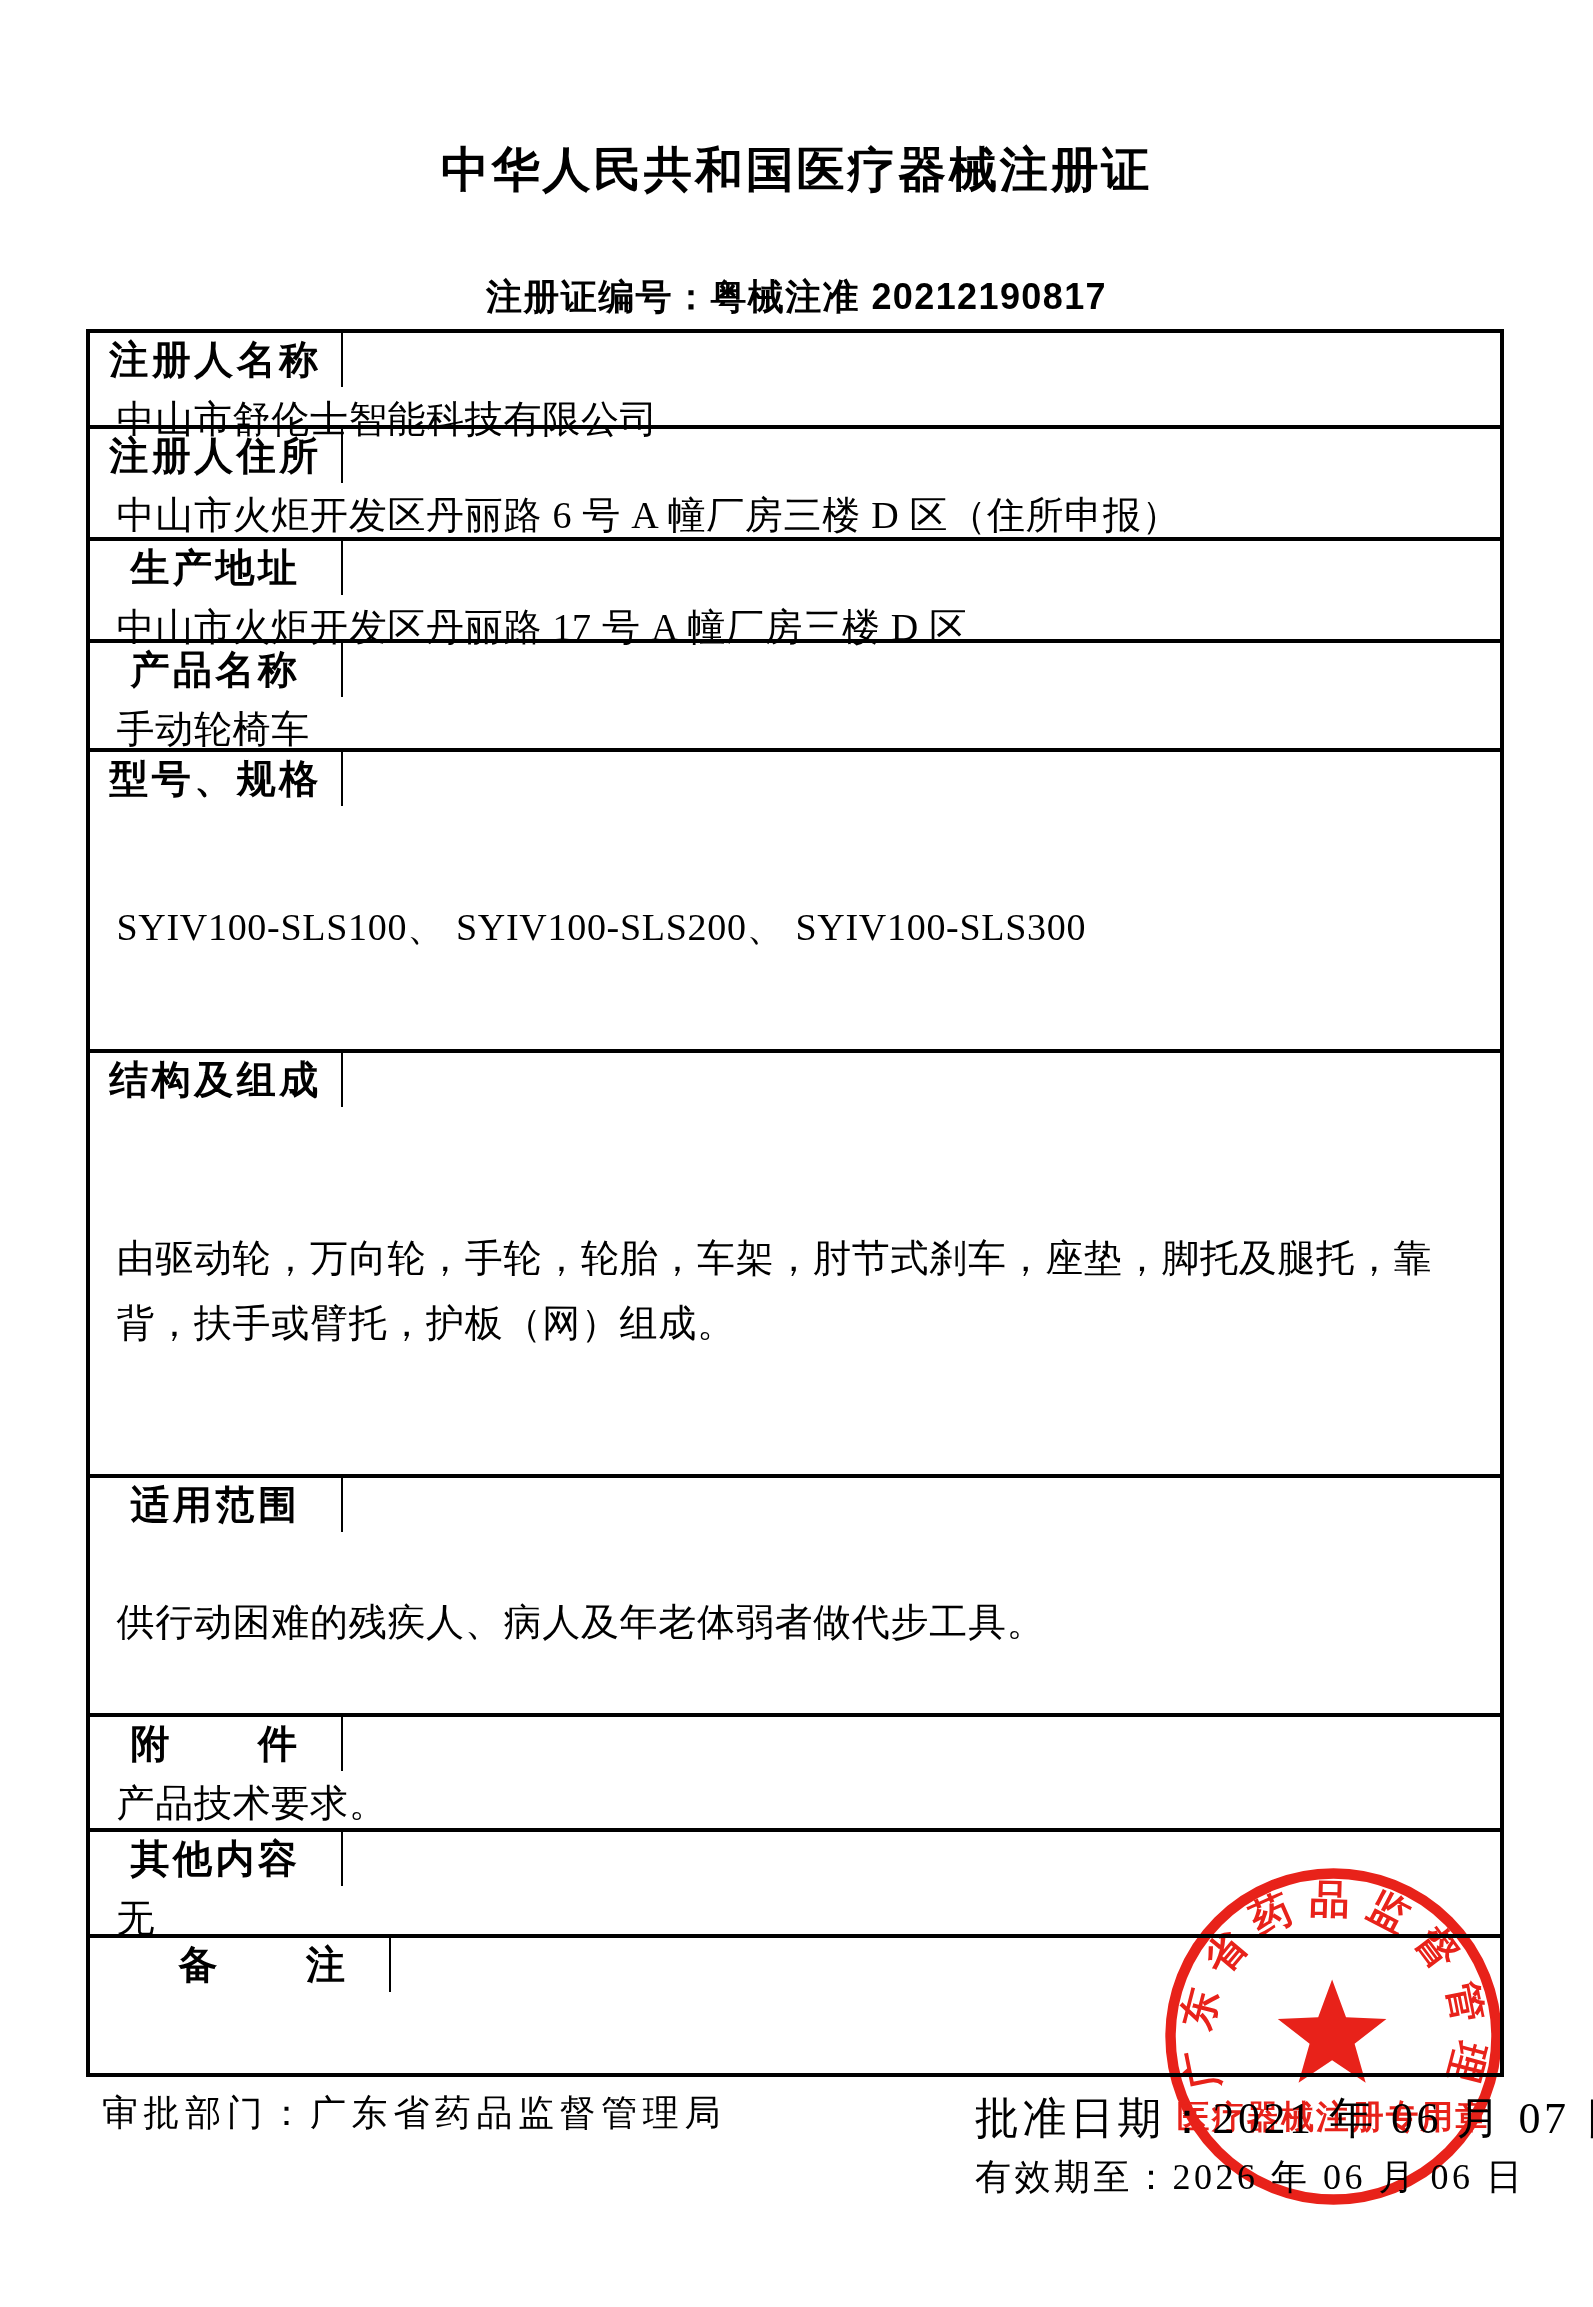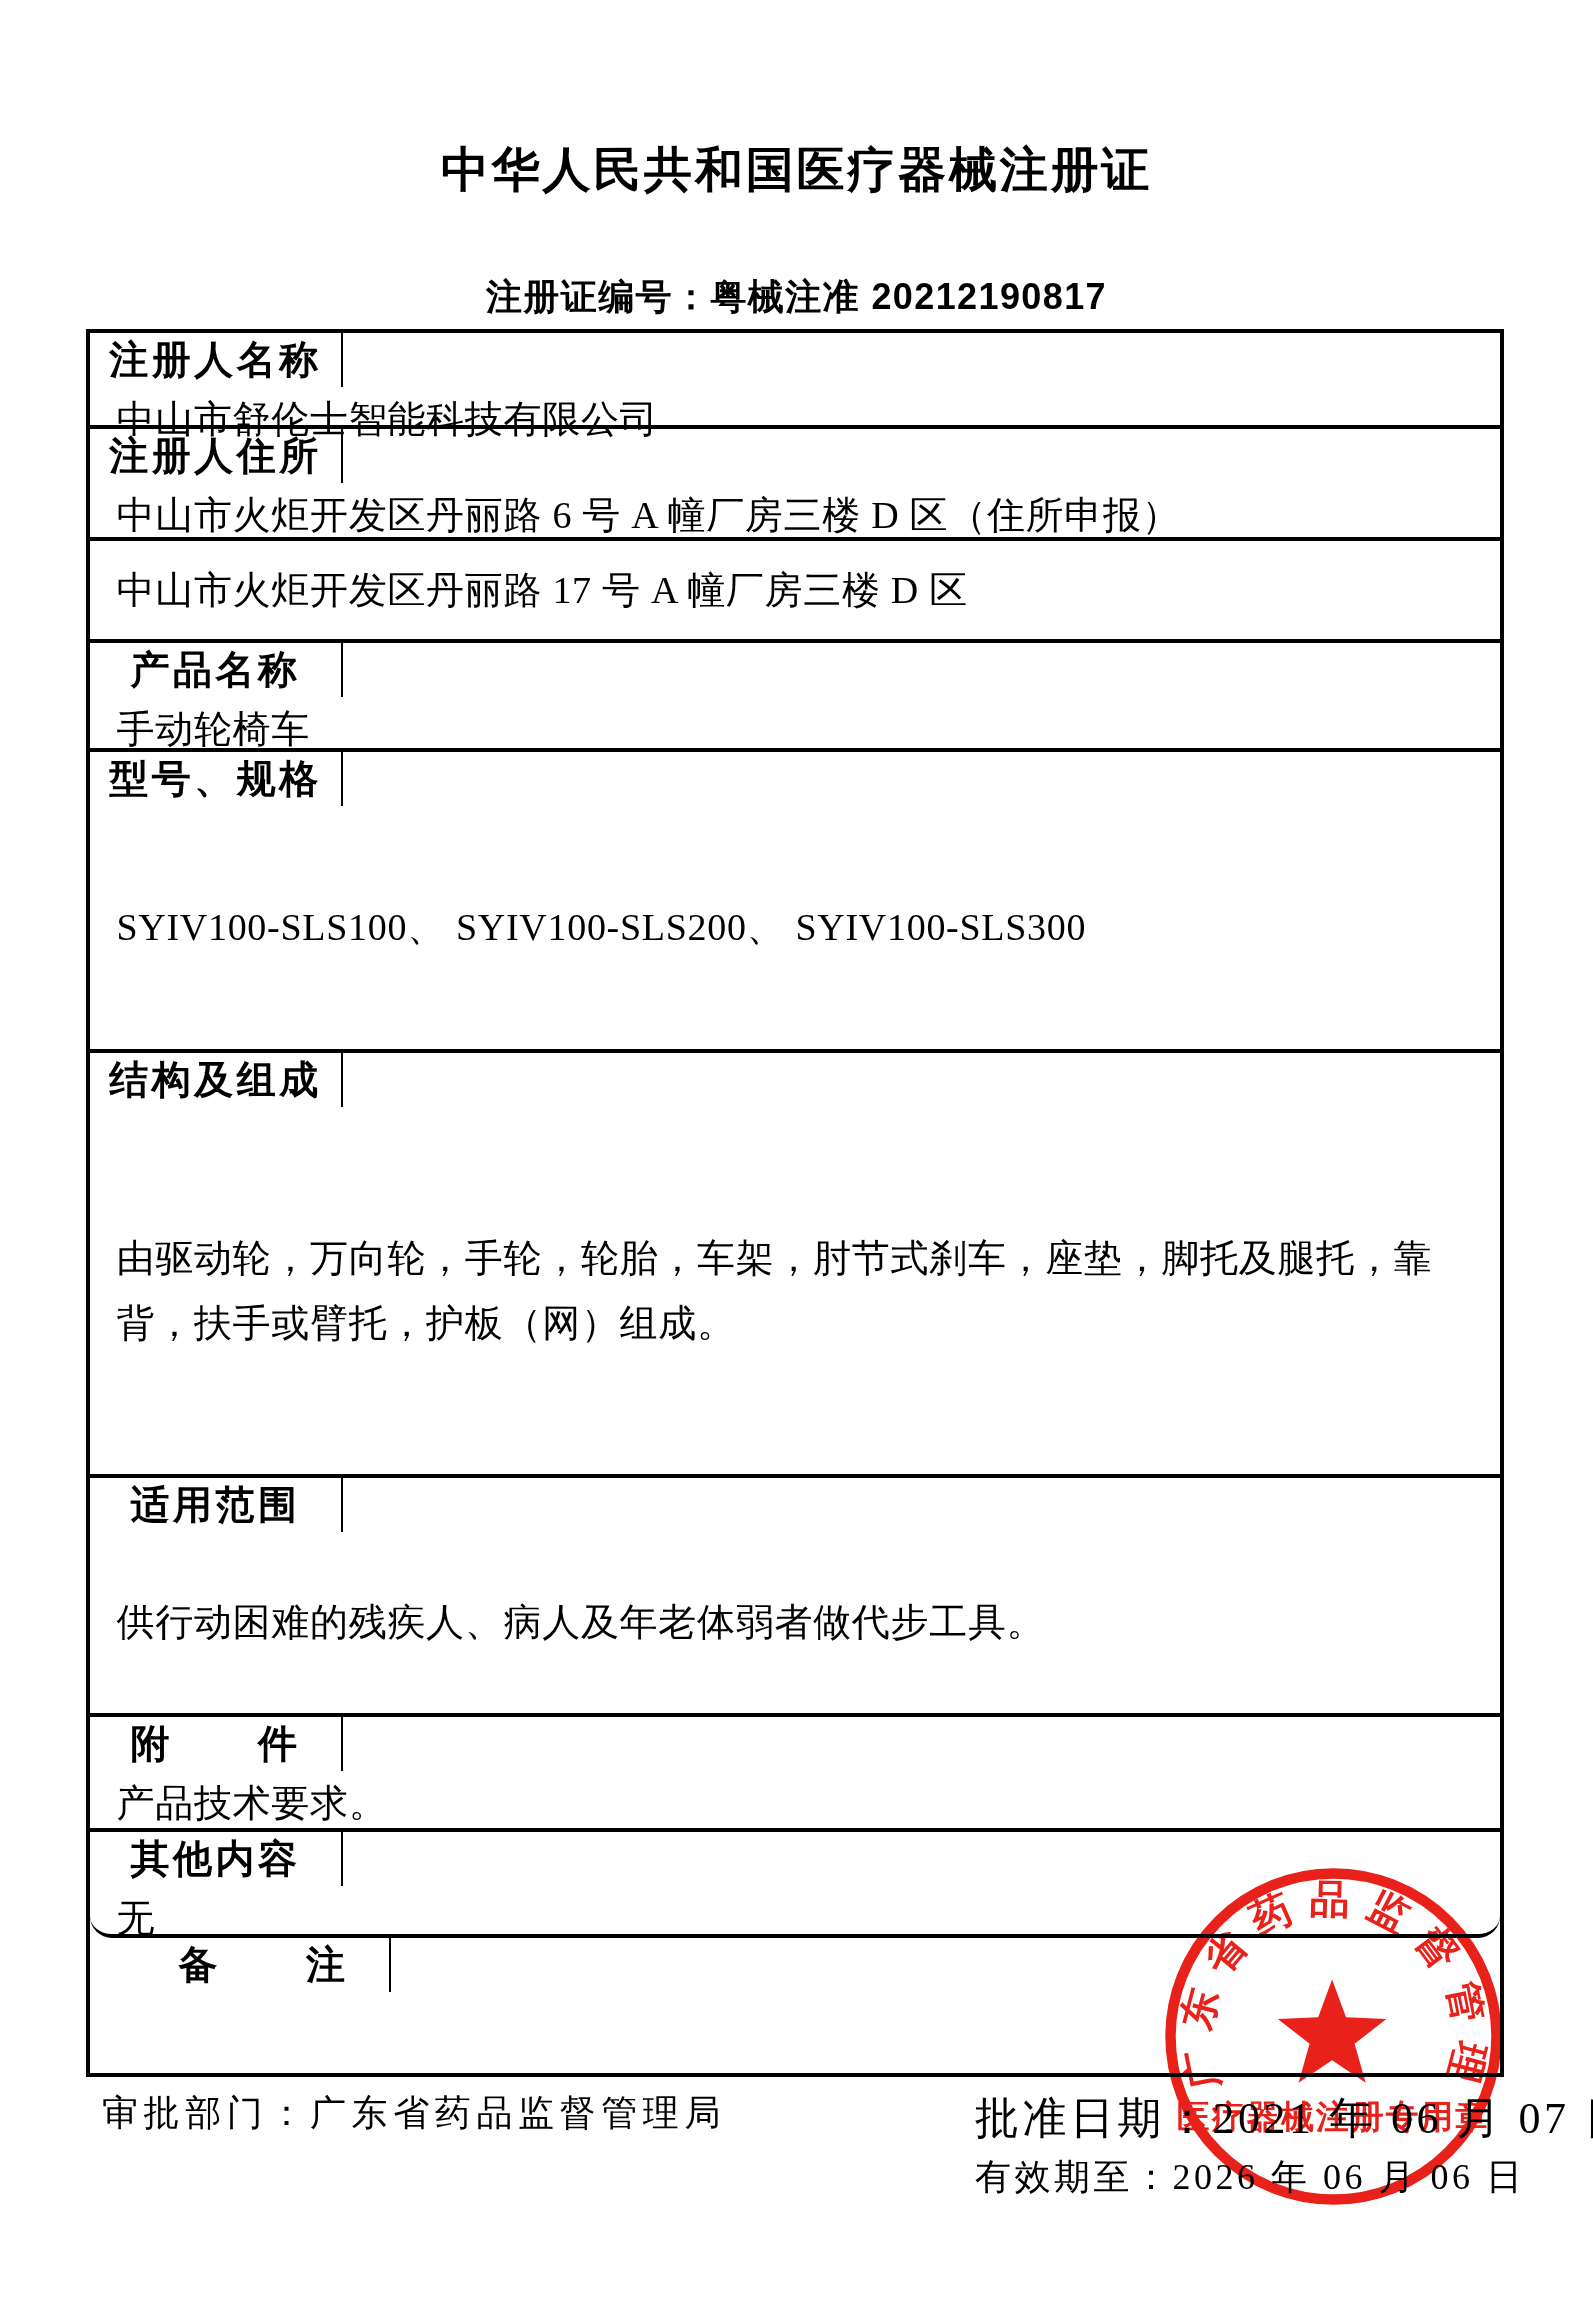--- a/index.html
+++ b/index.html
@@ -28,21 +28,21 @@
   .row { display:flex; border-bottom:4.2px solid #000;flex-direction:column; }
   .row:last-child { border-bottom:none; }
   .row:nth-child(1) { height:96px; }
   .row:nth-child(2) { height:112px; }
   .row:nth-child(3) { height:102px; }
   .row:nth-child(4) { height:109px; }
   .row:nth-child(5) { height:301px; }
   .row:nth-child(6) { height:425px; }
   .row:nth-child(7) { height:239px; }
   .row:nth-child(8) { height:115px; }
-  .row:nth-child(9) { height:106px;border-radius:22px; }
+  .row:nth-child(9) { height:106px; }
   .row:nth-child(10) { height:135px;padding-left:48px; }
   .cell-label {
     width:253px; border-right:2.8px solid #000; flex:none;
     display:flex; align-items:center; justify-content:center;
     font-size:39px; font-weight:700; letter-spacing:3.5px;
     text-align:center; padding:0 5.6px;
   }
   .cell-value {
     flex:1; display:flex; align-items:center;
     font-size:38px; line-height:1.7; letter-spacing:0.7px;
@@ -88,20 +88,21 @@
 <div class="cert-table">
   <div class="row">
     <div class="cell-label">注册人名称</div>
     <div class="cell-value">中山市舒伦士智能科技有限公司</div>
   </div>
   <div class="row">
     <div class="cell-label">注册人住所</div>
     <div class="cell-value">中山市火炬开发区丹丽路 6 号 A 幢厂房三楼 D 区（住所申报）</div>
   </div>
   <div class="row">
+    <div class="cell-label">生产地址</div>
     <div class="cell-value">中山市火炬开发区丹丽路 17 号 A 幢厂房三楼 D 区</div>
   </div>
   <div class="row">
     <div class="cell-label">产品名称</div>
     <div class="cell-value">手动轮椅车</div>
   </div>
   <div class="row">
     <div class="cell-label">型号、规格</div>
     <div class="cell-value">SYIV100-SLS100、 SYIV100-SLS200、 SYIV100-SLS300</div>
   </div>

